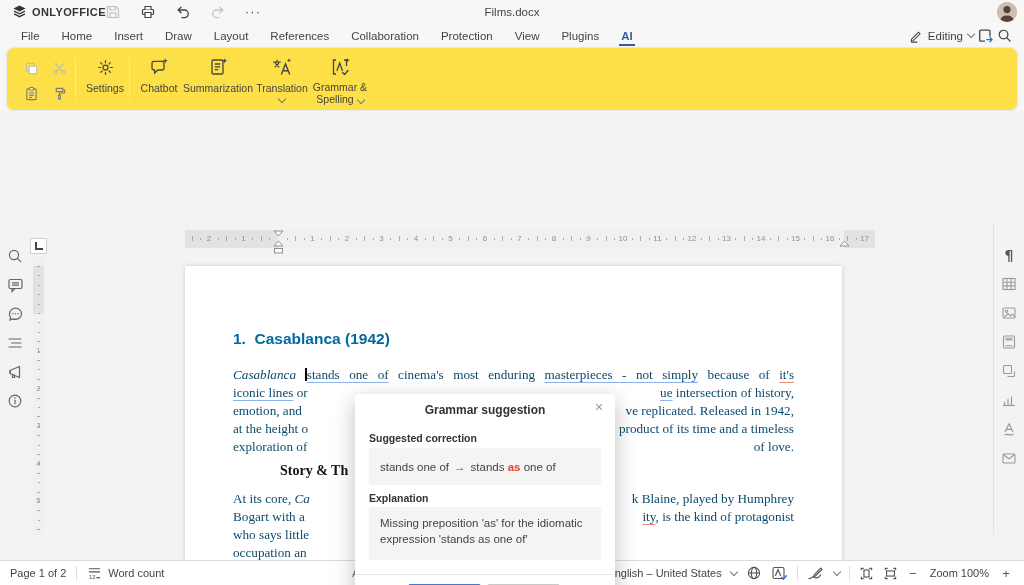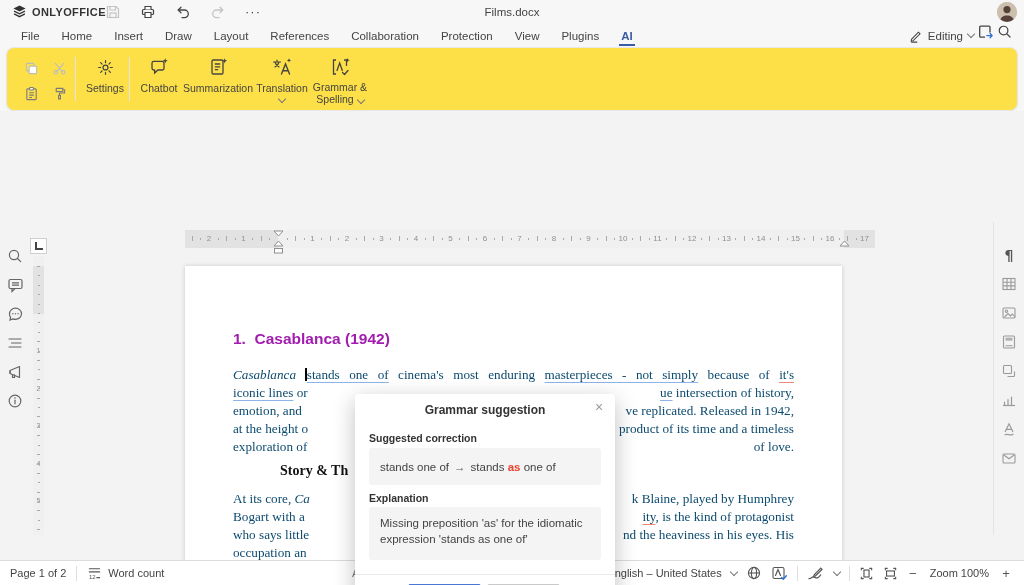--- a/index.html
+++ b/index.html
@@ -13,21 +13,21 @@
   .tb-icons{position:absolute;left:104px;top:4px;display:flex;gap:17px;align-items:center}
   .tb-btn{width:18px;height:16px;display:flex;align-items:center;justify-content:center}
   .more-dots{font-size:13px;color:#444;letter-spacing:1px;line-height:10px}
   .doc-title{position:absolute;left:300px;right:300px;top:6px;text-align:center;font-size:11.5px;color:#444}
   .avatar{position:absolute;right:7px;top:2px;width:20px;height:20px;border-radius:50%;overflow:hidden;background:#cfc3b6}
   
   .menubar{position:absolute;top:24px;left:10px;height:23px;display:flex;align-items:center}
   .mtab{padding:0 11px;font-size:11.5px;color:#444;height:22px;line-height:22px;position:relative;cursor:default}
   .mtab.active{color:#3a5ba5;font-weight:bold}
   .mtab.active::after{content:"";position:absolute;left:9px;right:9px;bottom:1px;height:2px;background:#3a5ba5}
-  .menu-right{position:absolute;right:12px;top:24px;height:23px;display:flex;gap:3px}
+  .menu-right{position:absolute;right:12px;top:24px;height:23px;display:flex;align-items:center;gap:3px}
   .editing-group{display:flex;align-items:center;gap:5px;font-size:11.5px;color:#444}
   .chev{width:5px;height:5px;border-right:1.3px solid #777;border-bottom:1.3px solid #777;transform:rotate(45deg);margin-top:-3px}
   
   .toolbar-card{position:absolute;top:47px;left:6px;right:6px;height:62px;background:#fde047;
                 border:1px solid #e8e8e8;border-radius:8px;box-shadow:0 1px 3px rgba(0,0,0,.05)}
   .clip-group{position:absolute;left:10px;top:8px;display:grid;grid-template-columns:28px 28px;grid-auto-rows:25px}
   .clip-group span{display:flex;align-items:center;justify-content:center}
   .tdiv{position:absolute;top:9px;bottom:9px;width:1px;background:#e4e4e4}
   .tool-btn{position:absolute;top:7px;height:50px;display:flex;flex-direction:column;align-items:center;
             font-size:10.5px;color:#444;text-align:center;line-height:12px}
@@ -51,21 +51,21 @@
   .licons{position:absolute;left:0;top:136px;width:30px;display:flex;flex-direction:column;align-items:center;gap:11px;z-index:2}
   .licons span{width:18px;height:18px;display:flex;align-items:center;justify-content:center}
   .rpanel{position:absolute;right:0;top:111px;width:31px;bottom:25px;background:#f3f3f3;border-left:1px solid #e2e2e2;
           display:flex;flex-direction:column;align-items:center;padding-top:24px;gap:11px;box-sizing:border-box;z-index:2}
   .rpanel span{width:18px;height:18px;display:flex;align-items:center;justify-content:center}
   .pilcrow{font-size:14px;font-weight:bold;color:#555;font-family:"DejaVu Sans",sans-serif}
   
   .page{position:absolute;left:185px;top:155px;width:657px;height:405px;background:#fff;
         box-shadow:0 0 4px rgba(0,0,0,.18);overflow:hidden;z-index:1}
   .doc-h1{position:absolute;left:48px;top:64px;font-family:"Liberation Sans",sans-serif;font-weight:bold;
-          font-size:15.5px;color:#a21caf}
+          font-size:15.5px;color:#0369a1}
   .doc-h2{position:absolute;left:95px;top:197px;font-family:"Liberation Serif",serif;font-weight:bold;
           font-size:14px;color:#111}
   .para{position:absolute;left:48px;width:561px;font-family:"Liberation Serif",serif;font-size:13.2px;color:#0c4a6e}
   .tl{height:18.1px;line-height:18.1px}
   .tl.split{display:flex;justify-content:space-between;white-space:pre}
   .tl.full{text-align:justify;text-align-last:justify;white-space:normal}
   .i{font-style:italic}
   .gu{text-decoration:underline;text-decoration-color:#8db4e8;text-decoration-thickness:1.2px;text-underline-offset:3px}
   .su{text-decoration:underline;text-decoration-color:#ef8877;text-decoration-thickness:1.2px;text-underline-offset:3px}
   .caret{display:inline-block;width:1.3px;height:13px;background:#000;vertical-align:-2px}
@@ -509,21 +509,21 @@
         <div class="tl full"><span class="i">Casablanca</span><span> </span><span class="caret"></span><span class="gu">stands one of</span><span> cinema's most enduring </span><span class="gu">masterpieces - not simply</span><span> because of </span><span class="su">it's</span></div>
         <div class="tl split"><span><span class="gu">iconic lines</span><span> or</span></span><span><span class="gu">ue</span><span> intersection of history,</span></span></div>
         <div class="tl split"><span><span>emotion, and</span></span><span><span>ve replicated. Released in 1942,</span></span></div>
         <div class="tl split"><span><span>at the height o</span></span><span><span>product of its time and a timeless</span></span></div>
         <div class="tl split"><span><span>exploration of</span></span><span><span>of love.</span></span></div>
       </div>
     <div class="doc-h2">Story &amp; Th</div>
     <div class="para" style="top:224px">
         <div class="tl split"><span><span>At its core, </span><span class="i">Ca</span></span><span><span>k Blaine, played by Humphrey</span></span></div>
         <div class="tl split"><span><span>Bogart with a</span></span><span><span class="su">ity</span><span>, is the kind of protagonist</span></span></div>
-        <div class="tl split"><span><span>who says little</span></span><span><span>nd the heaviness in his eyes. His</span></span></div>
+        <div class="tl split"><span><span>who says little</span></span></div>
         <div class="tl split"><span><span>occupation an</span></span><span></span></div>
       </div>
 
   </div>
 
   <div class="popup">
     <div class="popup-title">Grammar suggestion</div>
     <div class="popup-close">×</div>
     <div class="sec-label" style="top:38px">Suggested correction</div>
     <div class="gbox sug-box"><span>stands one of</span><span class="arr">→</span><span>stands </span><span class="red">as</span><span> one of</span></div>

